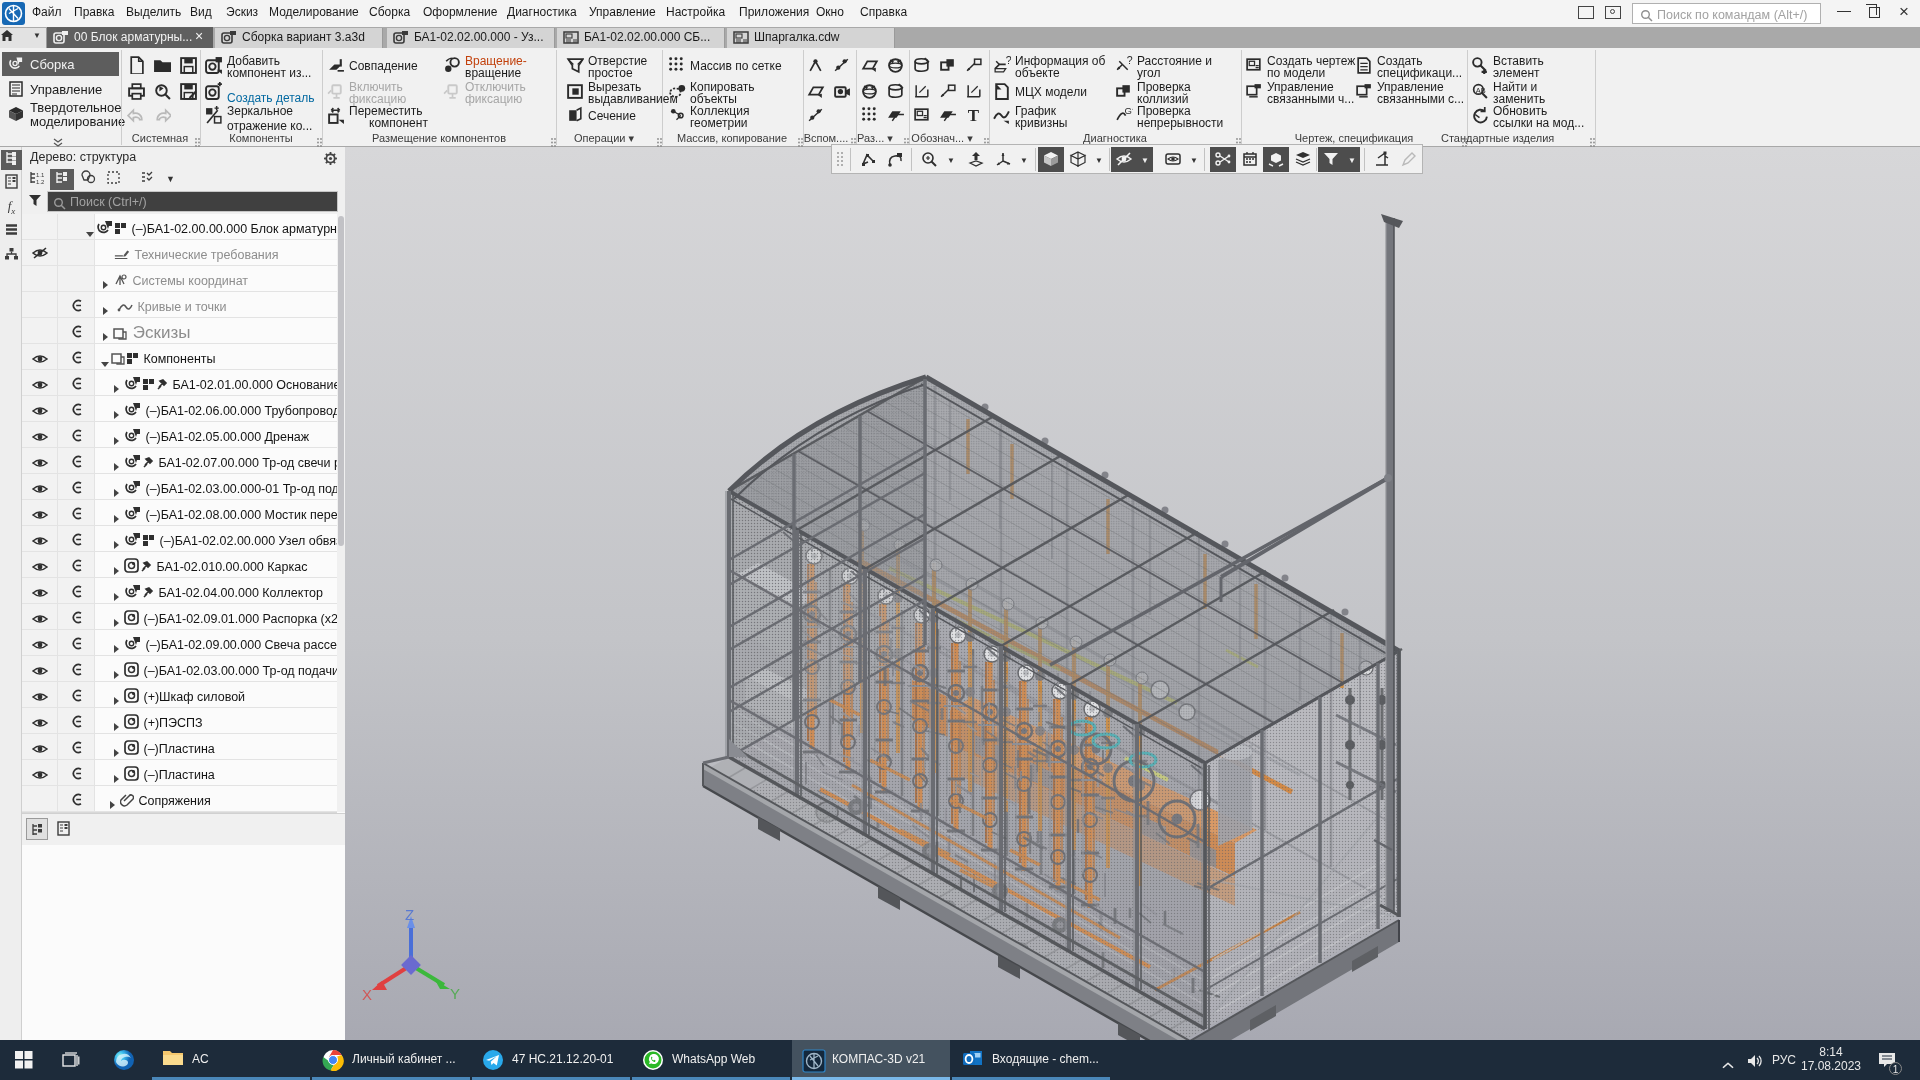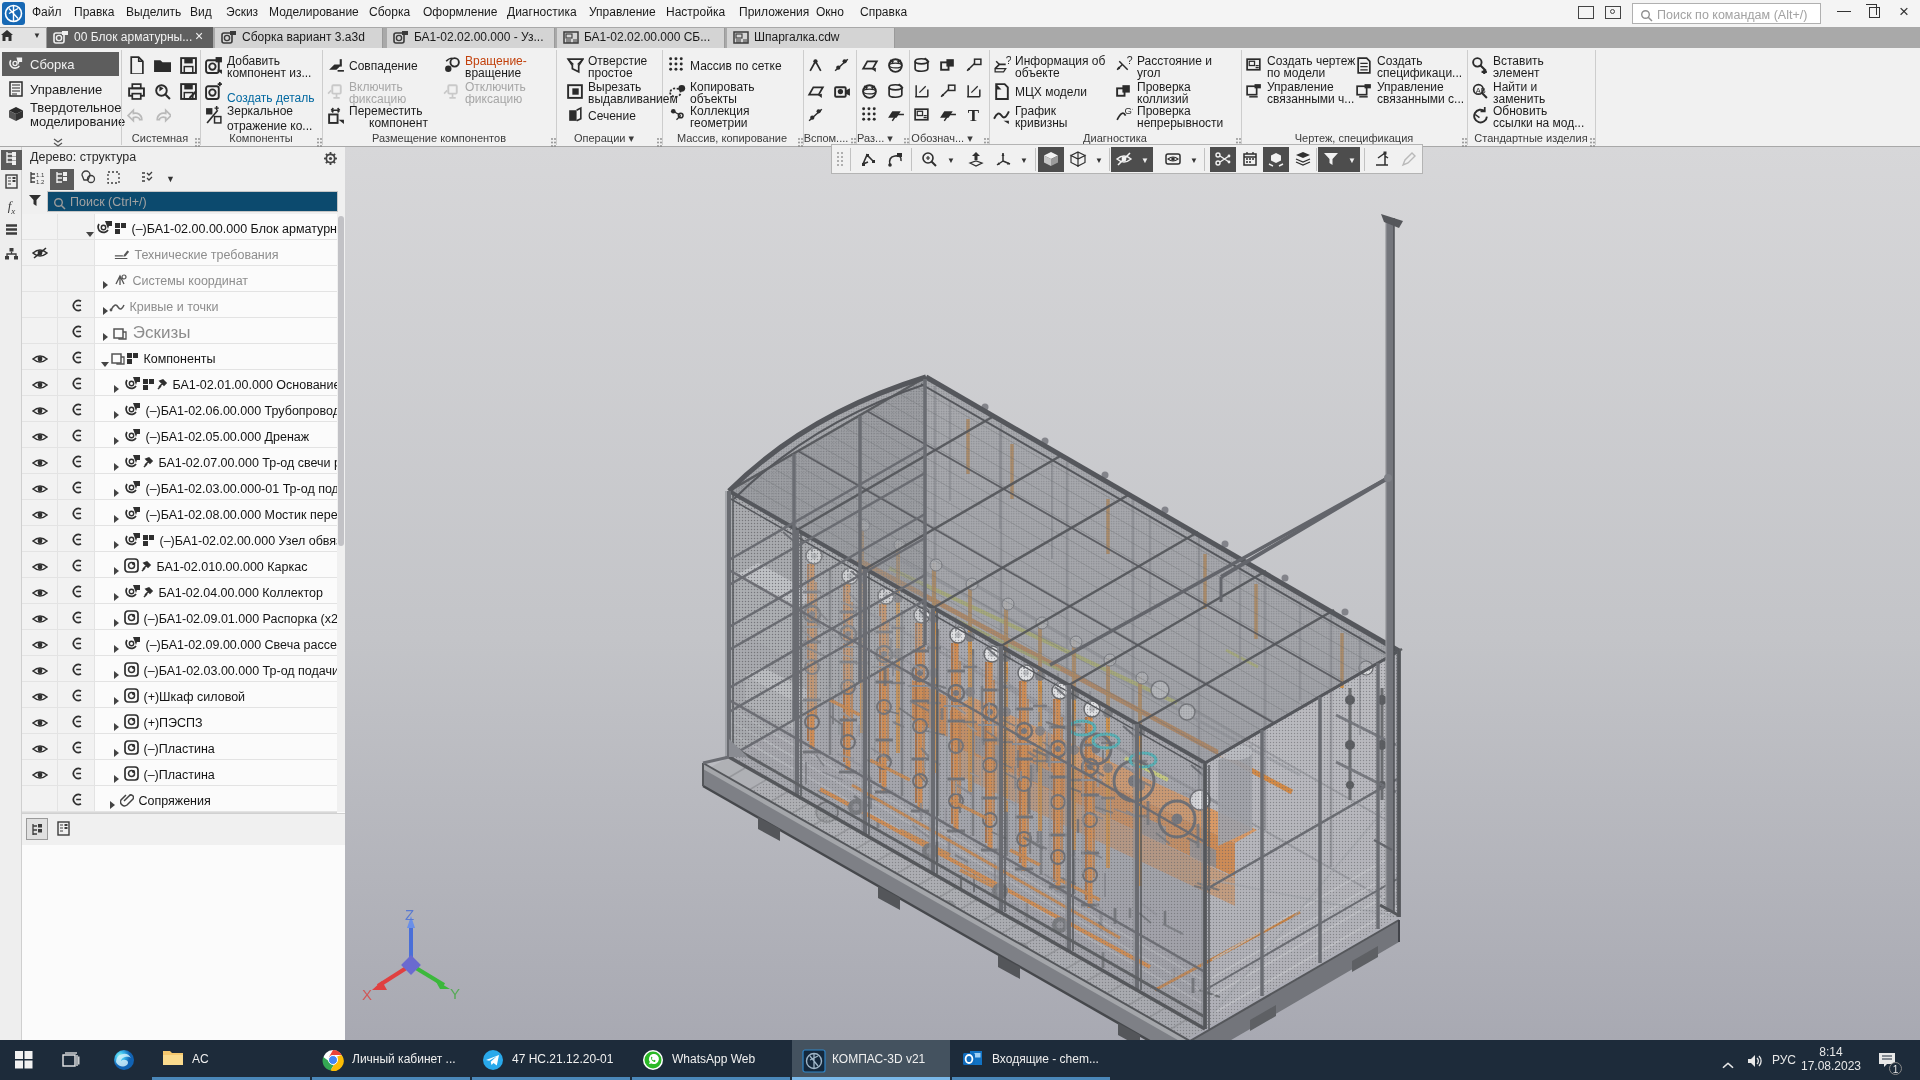--- a/index.html
+++ b/index.html
@@ -447,21 +447,21 @@
 <div style="position:absolute;left:70px;top:84px;width:180px;text-align:center;font-size:11px;color:#3c3c3c">Системная</div>
     <div style="position:absolute;left:171px;top:84px;width:180px;text-align:center;font-size:11px;color:#3c3c3c">Компоненты</div>
     <div style="position:absolute;left:349px;top:84px;width:180px;text-align:center;font-size:11px;color:#3c3c3c">Размещение компонентов</div>
     <div style="position:absolute;left:514px;top:84px;width:180px;text-align:center;font-size:11px;color:#3c3c3c">Операции ▾</div>
     <div style="position:absolute;left:642px;top:84px;width:180px;text-align:center;font-size:11px;color:#3c3c3c">Массив, копирование</div>
     <div style="position:absolute;left:736px;top:84px;width:180px;text-align:center;font-size:11px;color:#3c3c3c">Вспом....</div>
     <div style="position:absolute;left:785px;top:84px;width:180px;text-align:center;font-size:11px;color:#3c3c3c">Раз... ▾</div>
     <div style="position:absolute;left:852px;top:84px;width:180px;text-align:center;font-size:11px;color:#3c3c3c">Обознач... ▾</div>
     <div style="position:absolute;left:1025px;top:84px;width:180px;text-align:center;font-size:11px;color:#3c3c3c">Диагностика</div>
     <div style="position:absolute;left:1264px;top:84px;width:180px;text-align:center;font-size:11px;color:#3c3c3c">Чертеж, спецификация</div>
-    <div style="position:absolute;left:1441px;top:84px;width:180px;text-align:center;font-size:11px;color:#3c3c3c">Стандартные изделия</div>
+    <div style="position:absolute;left:1441px;top:84px;width:180px;text-align:left;font-size:11px;color:#3c3c3c">Стандартные изделия</div>
     <div style="position:absolute;left:194px;top:86px"><svg width="7" height="11" viewBox="0 0 7 11">
         <circle cx="2" cy="2.0" r="0.9" fill="#8a8a8a"></circle>
         <circle cx="2" cy="5.5" r="0.9" fill="#8a8a8a"></circle>
         <circle cx="2" cy="9.0" r="0.9" fill="#8a8a8a"></circle>
         <circle cx="5" cy="2.0" r="0.9" fill="#8a8a8a"></circle>
         <circle cx="5" cy="5.5" r="0.9" fill="#8a8a8a"></circle>
         <circle cx="5" cy="9.0" r="0.9" fill="#8a8a8a"></circle>
       </svg></div>
     <div style="position:absolute;left:316px;top:86px"><svg width="7" height="11" viewBox="0 0 7 11">
         <circle cx="2" cy="2.0" r="0.9" fill="#8a8a8a"></circle>
@@ -609,21 +609,21 @@
     </svg></div>
 <div style="position:absolute;left:136px;top:169px;width:24px;height:21px;text-align:center;padding-top:1px"><svg width="16" height="15" viewBox="0 0 16 15">
       <path d="M2,3 h3 M2,7 h3 M2,11 h3" stroke="#3c3c3c" stroke-width="1.5"></path>
       <path d="M7,3 l2,2 3,-3 M7,8 l2,2 3,-3" stroke="#3c3c3c" stroke-width="1.3" fill="none"></path>
     </svg></div>
 <span style="position:absolute;left:166px;top:174px;font-size:9px;color:#333">▼</span>
 
 <div style="position:absolute;left:24px;top:191px;width:22px;height:21px;text-align:center;padding-top:2px"><svg width="14" height="15" viewBox="0 0 14 15">
       <path d="M1,2 h12 l-4.5,5 v6 l-3,-2 v-4 z" fill="#2f2f2f"></path>
     </svg></div>
-<div style="position:absolute;left:47px;top:191px;width:291px;height:21px;background:#0c4a6e;border:1px solid #c6c6c6">
+<div style="position:absolute;left:47px;top:191px;width:291px;height:21px;background:#404040;border:1px solid #c6c6c6">
   <span style="position:absolute;left:5px;top:4px"><svg width="13" height="13" viewBox="0 0 13 13">
         <circle cx="5.5" cy="5.5" r="3.8" fill="none" stroke="#9a9a9a" stroke-width="1.4"></circle>
         <line x1="8.2" y1="8.2" x2="12" y2="12" stroke="#9a9a9a" stroke-width="1.5"></line>
       </svg></span>
   <span style="position:absolute;left:22px;top:3px;color:#a2a2a2;font-size:12.5px">Поиск (Ctrl+/)</span>
 </div>
 
 <div style="position:absolute;left:22px;top:214px;width:36px;height:598px;background:#f2f2f2;border-right:1px solid #e3e3e3"></div>
 <div style="position:absolute;left:58px;top:214px;width:37px;height:598px;background:#f2f2f2;border-right:1px solid #e3e3e3"></div>
 <div style="position:absolute;left:22px;top:214px;width:316px;height:26px;border-bottom:1px solid #e3e3e3"></div>
@@ -651,21 +651,21 @@
 <div style="position:absolute;left:103px;top:275px"><span style="display:inline-block;width:0;height:0;border-top:4px solid transparent;border-bottom:4px solid transparent;border-left:5px solid #444"></span></div>
 <div style="position:absolute;left:113px;top:271px;white-space:nowrap;color:#8d8d8d"><span style="vertical-align:-2px"><span style="margin-right:1px"><svg width="15" height="14" viewBox="0 0 15 14">
           <path d="M3,11 L7,3 l4,8 M7,3 v9" fill="none" stroke="#555" stroke-width="1.3"></path>
           <circle cx="11" cy="4" r="2" fill="none" stroke="#555" stroke-width="1.2"></circle>
         </svg></span></span><span style="font-size:12.5px"> Системы координат</span></div>
 <div style="position:absolute;left:22px;top:292px;width:316px;height:26px;border-bottom:1px solid #e3e3e3"></div>
 <div style="position:absolute;left:70px;top:298px"><svg width="13" height="13" viewBox="0 0 13 13">
       <path d="M11,2.2 A5,5 0 1 0 11,10.8 M6.2,6.5 H11" fill="none" stroke="#2f2f2f" stroke-width="1.7"></path>
     </svg></div>
 <div style="position:absolute;left:103px;top:301px"><span style="display:inline-block;width:0;height:0;border-top:4px solid transparent;border-bottom:4px solid transparent;border-left:5px solid #444"></span></div>
-<div style="position:absolute;left:109px;top:297px;white-space:nowrap;color:#8d8d8d"><span style="vertical-align:-2px"><span style="margin-right:1px"><svg width="16" height="12" viewBox="0 0 16 12">
+<div style="position:absolute;left:117px;top:297px;white-space:nowrap;color:#8d8d8d"><span style="vertical-align:-2px"><span style="margin-right:1px"><svg width="16" height="12" viewBox="0 0 16 12">
           <path d="M2,9 Q6,1 9,6 T15,4" fill="none" stroke="#555" stroke-width="1.5"></path>
           <circle cx="2" cy="9" r="1.4" fill="#555"></circle>
         </svg></span></span><span style="font-size:12.5px"> Кривые и точки</span></div>
 <div style="position:absolute;left:22px;top:318px;width:316px;height:26px;border-bottom:1px solid #e3e3e3"></div>
 <div style="position:absolute;left:70px;top:324px"><svg width="13" height="13" viewBox="0 0 13 13">
       <path d="M11,2.2 A5,5 0 1 0 11,10.8 M6.2,6.5 H11" fill="none" stroke="#2f2f2f" stroke-width="1.7"></path>
     </svg></div>
 <div style="position:absolute;left:103px;top:327px"><span style="display:inline-block;width:0;height:0;border-top:4px solid transparent;border-bottom:4px solid transparent;border-left:5px solid #444"></span></div>
 <div style="position:absolute;left:113px;top:323px;white-space:nowrap;color:#8d8d8d"><span style="vertical-align:-2px"><span style="margin-right:1px"><svg width="14" height="14" viewBox="0 0 14 14">
           <rect x="1" y="3" width="9" height="9" fill="none" stroke="#555" stroke-width="1.5"></rect>

